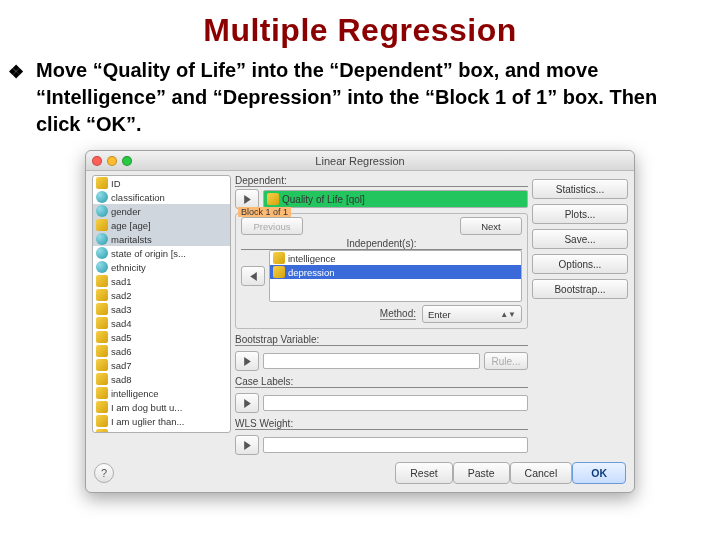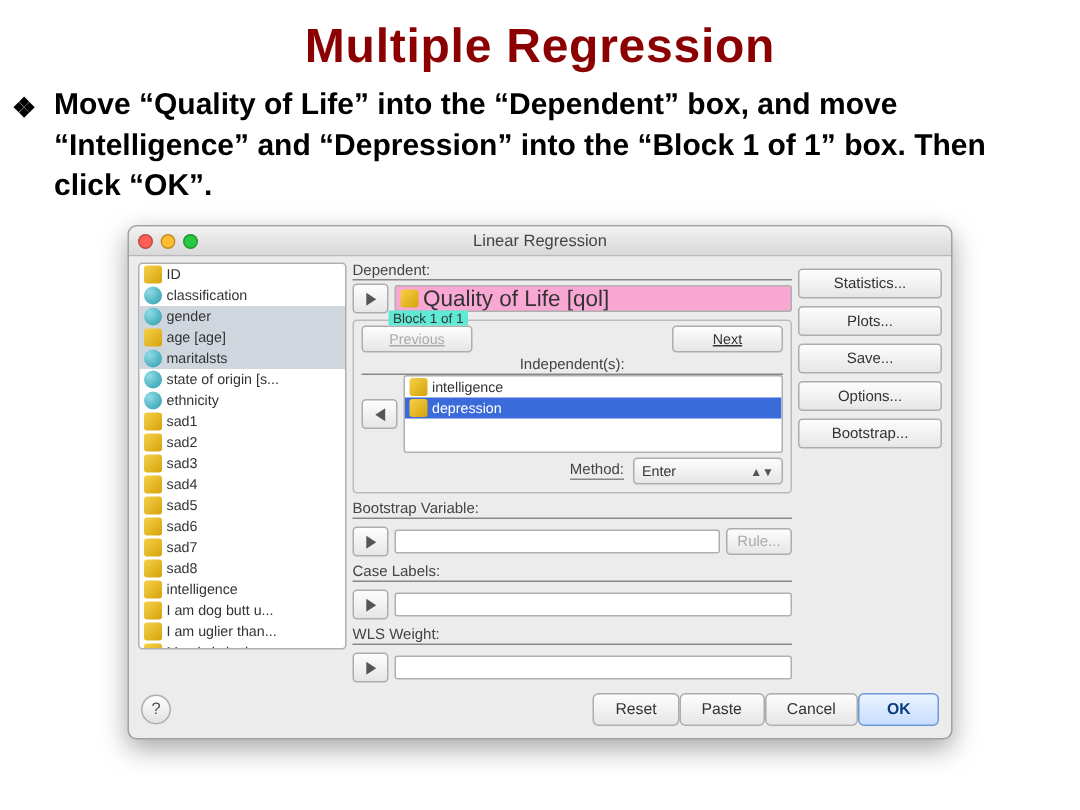--- a/index.html
+++ b/index.html
@@ -19,25 +19,25 @@
   .varlist .row { display: flex; align-items: center; gap: 3px; padding: 1px 3px; font-size: 9.5px; white-space: nowrap; overflow: hidden; }
   .varlist .row.sel { background: #cfd6de; }
   .icon-scale { width: 12px; height: 12px; flex: 0 0 12px; border-radius: 2px; background: linear-gradient(135deg,#f6d14a,#d6a20a); display:flex; align-items:center; justify-content:center; font-size:8px; color:#5a3; }
   .icon-nom { width: 12px; height: 12px; flex:0 0 12px; border-radius:50%; background: radial-gradient(circle at 30% 30%,#8fdce8,#2a9aa8); }
   .mid { flex: 1; display: flex; flex-direction: column; gap: 2px; }
   .field-label { font-size: 10px; color: #444; }
   .underline { border-bottom: 1px solid #888; }
   .dep-row { display: flex; align-items: center; gap: 4px; }
   .arrow-btn { width: 24px; height: 20px; background: linear-gradient(#fdfdfd,#e6e6e6); border: 1px solid #adadad; border-radius: 3px; display:flex;align-items:center;justify-content:center; }
   .arrow-btn svg { width: 11px; height: 11px; }
-  .smallbox { flex:1; height: 18px; background: #f9a8d4; border:1px solid #b0b0b0; border-radius:2px; display:flex; align-items:center; padding:0 3px; gap:3px; font-size:15px; overflow:hidden; }
+  .smallbox { flex:1; height: 18px; background: #22c55e; border:1px solid #b0b0b0; border-radius:2px; display:flex; align-items:center; padding:0 3px; gap:3px; font-size:10px; overflow:hidden; }
   .block-frame { border: 1px solid #bbb; border-radius: 3px; padding: 3px 5px 5px; position: relative; margin-top: 2px; }
-  .block-legend { position: absolute; top: -7px; left: 23px; background: #5eead4; padding: 0 3px; font-size: 9px; }
+  .block-legend { position: absolute; top: -7px; left: 2px; background: #fdba74; padding: 0 3px; font-size: 9px; }
   .prevnext { display:flex; justify-content: space-between; margin-bottom: 3px; }
-  .pn-btn { width: 74px; height: 18px; background: linear-gradient(#fdfdfd,#e6e6e6); border:1px solid #adadad; border-radius:3px; font-size:9.5px; display:flex;align-items:center;justify-content:center;text-decoration:underline; }
+  .pn-btn { width: 62px; height: 18px; background: linear-gradient(#fdfdfd,#e6e6e6); border:1px solid #adadad; border-radius:3px; font-size:9.5px; display:flex;align-items:center;justify-content:center; }
   .pn-btn.disabled { color:#aaa; }
   .indep-row { display:flex; gap:4px; align-items:center; }
   .indep-list { flex:1; height: 52px; background:#fff; border:1px solid #b0b0b0; border-radius:2px; overflow:hidden; }
   .indep-list .irow { display:flex; align-items:center; gap:3px; padding:1px 3px; font-size:9.5px; }
   .irow.isel { background:#3a6bd8; color:#fff; }
   .method-row { display:flex; align-items:center; gap:6px; margin-top:3px; justify-content:flex-end; }
   .method-select { width: 100px; height: 18px; background:linear-gradient(#fdfdfd,#e6e6e6); border:1px solid #adadad; border-radius:3px; display:flex; align-items:center; justify-content:space-between; padding:0 5px; font-size:9.5px; }
   .sel-row { display:flex; align-items:center; gap:4px; margin-top:3px; }
   .sel-box { flex:1; height:16px; background:#fff; border:1px solid #b0b0b0; border-radius:2px; }
   .rule-btn { width:44px; height:18px; background:linear-gradient(#fdfdfd,#e6e6e6); border:1px solid #adadad; border-radius:3px; font-size:10px; color:#aaa; display:flex;align-items:center;justify-content:center; }

